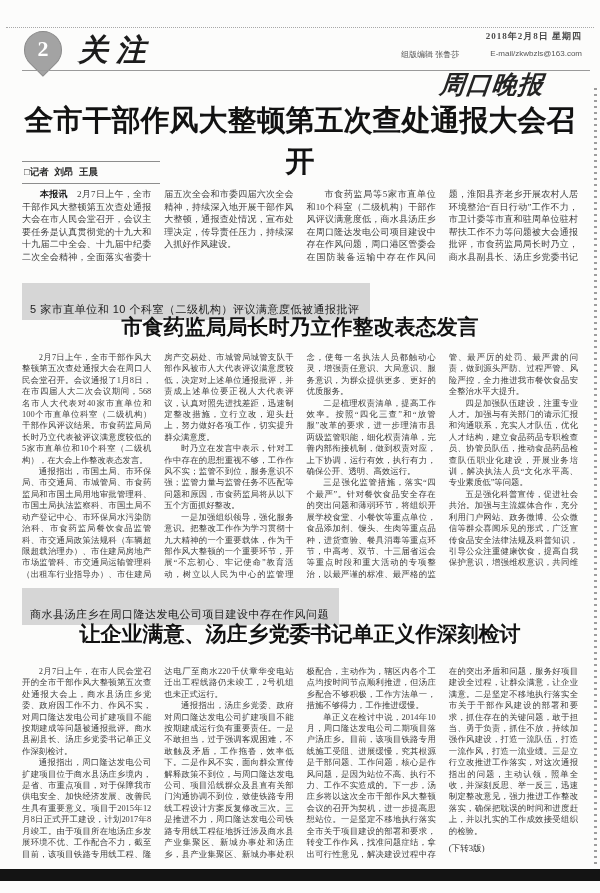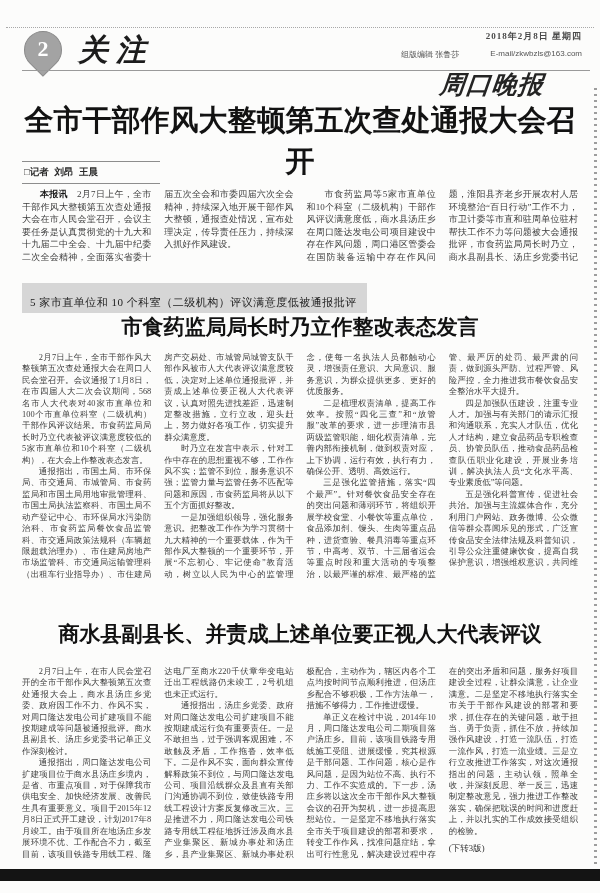--- a/index.html
+++ b/index.html
@@ -29,21 +29,21 @@
   .byline{position:absolute;top:161px;left:22px;width:136px;border-top:1px solid #8d8d8d;
        border-bottom:1px solid #8d8d8d;padding:4px 0 4px 2px;font-size:9.5px;font-weight:bold;color:#2a2a2a;font-family:Liberation Mono, monospace;}
   .body{position:absolute;left:22px;width:556px;column-count:4;column-gap:13px;overflow:hidden;
        text-align:justify;}
   .body1{top:188px;height:88px;font-size:9px;line-height:12.6px;}
   .para{margin:0;text-indent:2em;}
   .lede{color:#161616;}
 
   
   .kicker{position:absolute;left:22px;background:#d6d6d6;color:#1d1d1d;font-size:11px;
-       padding:12px 10px 3px 8px;font-family:Liberation Serif, serif;letter-spacing:0.5px;}
+       padding:19px 10px 3px 8px;font-family:Liberation Sans, sans-serif;letter-spacing:0.5px;}
   .kicker2{top:283px;}
   .kicker3{top:588px;}
   .headline2{position:absolute;left:0;right:0;margin:0;text-align:center;font-size:21px;
        font-weight:bold;color:#111;font-family:"Liberation Sans","DejaVu Sans",sans-serif;}
   .h2a{top:313px;}
   .h2b{top:620px;}
   .body2{top:352px;height:230px;font-size:8.4px;line-height:11.4px;}
   .body3{top:666px;height:196px;font-size:8.4px;line-height:11.4px;}
   .turn{margin:6px 0 0;text-indent:0;text-align:left;padding-right:6px;font-size:8.6px;color:#2e2e2e;}
 
@@ -94,21 +94,22 @@
         <p class="para">通报指出，市国土局、市环保局、市交通局、市城管局、市食药监局和市国土局用地审批管理科、市国土局执法监察科、市国土局不动产登记中心、市环保局水污染防治科、市食药监局餐饮食品监管科、市交通局政策法规科（车辆超限超载治理办）、市住建局房地产市场监管科、市交通局运输管理科（出租车行业指导办）、市住建局房产交易处、市城管局城管支队干部作风被市人大代表评议满意度较低，决定对上述单位通报批评，并责成上述单位要正视人大代表评议，认真对照先进找差距，迅速制定整改措施，立行立改，迎头赶上，努力做好各项工作，切实提升群众满意度。</p>
         <p class="para">时乃立在发言中表示，针对工作中存在的思想重视不够，工作作风不实；监管不到位，服务意识不强；监管力量与监管任务不匹配等问题和原因，市食药监局将从以下五个方面抓好整改。</p>
         <p class="para">一是加强组织领导，强化服务意识。把整改工作作为学习贯彻十九大精神的一个重要载体，作为干部作风大整顿的一个重要环节，开展“不忘初心、牢记使命”教育活动，树立以人民为中心的监管理念，使每一名执法人员都触动心灵，增强责任意识、大局意识、服务意识，为群众提供更多、更好的优质服务。</p>
         <p class="para">二是梳理权责清单，提高工作效率。按照“四化三查”和“放管服”改革的要求，进一步理清市县两级监管职能，细化权责清单，完善内部衔接机制，做到权责对应，上下协调，运行有效，执行有力，确保公开、透明、高效运行。</p>
         <p class="para">三是强化监管措施，落实“四个最严”。针对餐饮食品安全存在的突出问题和薄弱环节，将组织开展学校食堂、小餐饮等重点单位，食品添加剂、馒头、生肉等重点品种，进货查验、餐具消毒等重点环节，中高考、双节、十三届省运会等重点时段和重大活动的专项整治，以最严谨的标准、最严格的监管、最严厉的处罚、最严肃的问责，做到源头严防、过程严管、风险严控，全力推进我市餐饮食品安全整治水平大提升。</p>
         <p class="para">四是加强队伍建设，注重专业人才。加强与有关部门的请示汇报和沟通联系，充实人才队伍，优化人才结构，建立食品药品专职检查员、协管员队伍，推动食品药品检查队伍职业化建设，开展业务培训，解决执法人员“文化水平高、专业素质低”等问题。</p>
         <p class="para">五是强化科普宣传，促进社会共治。加强与主流媒体合作，充分利用门户网站、政务微博、公众微信等群众喜闻乐见的形式，广泛宣传食品安全法律法规及科普知识，引导公众注重健康饮食，提高自我保护意识，增强维权意识，共同维护好广大人民群众“舌尖上的安全”。</p>
       </div>
   </section>
 
-  <h2 class="headline2 h2b">商水县副县长、并责成上述单位要正视人大代表评议</h2>
+  <div class="kicker kicker3">商水县汤庄乡在周口隆达发电公司项目建设中存在作风问题</div>
+  <h2 class="headline2 h2b">让企业满意、汤庄乡党委书记单正义作深刻检讨</h2>
   <section class="body body3">
     <div>
         <p class="para">2月7日上午，在市人民会堂召开的全市干部作风大整顿第五次查处通报大会上，商水县汤庄乡党委、政府因工作不力、作风不实，对周口隆达发电公司扩建项目不能按期建成等问题被通报批评。商水县副县长、汤庄乡党委书记单正义作深刻检讨。</p>
         <p class="para">通报指出，周口隆达发电公司扩建项目位于商水县汤庄乡境内，是省、市重点项目，对于保障我市供电安全、加快经济发展、改善民生具有重要意义。项目于2015年12月8日正式开工建设，计划2017年8月竣工。由于项目所在地汤庄乡发展环境不优、工作配合不力，截至目前，该项目铁路专用线工程、隆达电厂至商水220千伏章华变电站迁出工程线路仍未竣工，2号机组也未正式运行。</p>
         <p class="para">通报指出，汤庄乡党委、政府对周口隆达发电公司扩建项目不能按期建成运行负有重要责任。一是不敢担当，过于强调客观困难，不敢触及矛盾，工作拖沓，效率低下。二是作风不实，面向群众宣传解释政策不到位，与周口隆达发电公司、项目沿线群众及县直有关部门沟通协调不到位，致使铁路专用线工程设计方案反复修改三次。三是推进不力，周口隆达发电公司铁路专用线工程征地拆迁涉及商水县产业集聚区、新城办事处和汤庄乡，县产业集聚区、新城办事处积极配合，主动作为，辖区内各个工点均按时间节点顺利推进，但汤庄乡配合不够积极，工作方法单一，措施不够得力，工作推进缓慢。</p>
         <p class="para">单正义在检讨中说，2014年10月，周口隆达发电公司二期项目落户汤庄乡。目前，该项目铁路专用线施工受阻、进展缓慢，究其根源是干部问题、工作问题，核心是作风问题，是因为站位不高、执行不力、工作不实造成的。下一步，汤庄乡将以这次全市干部作风大整顿会议的召开为契机，进一步提高思想站位。一是坚定不移地执行落实全市关于项目建设的部署和要求，转变工作作风，找准问题症结，拿出可行性意见，解决建设过程中存在的突出矛盾和问题，服务好项目建设全过程，让群众满意，让企业满意。二是坚定不移地执行落实全市关于干部作风建设的部署和要求，抓住存在的关键问题，敢于担当、勇于负责，抓住不放，持续加强作风建设，打造一流队伍，打造一流作风，打造一流业绩。三是立行立改推进工作落实，对这次通报指出的问题，主动认领，照单全收，并深刻反思、举一反三，迅速制定整改意见，强力推进工作整改落实，确保把耽误的时间和进度赶上，并以扎实的工作成效接受组织的检验。</p>
       </div>
     <p class="turn">(下转3版)</p>
   </section>
 

